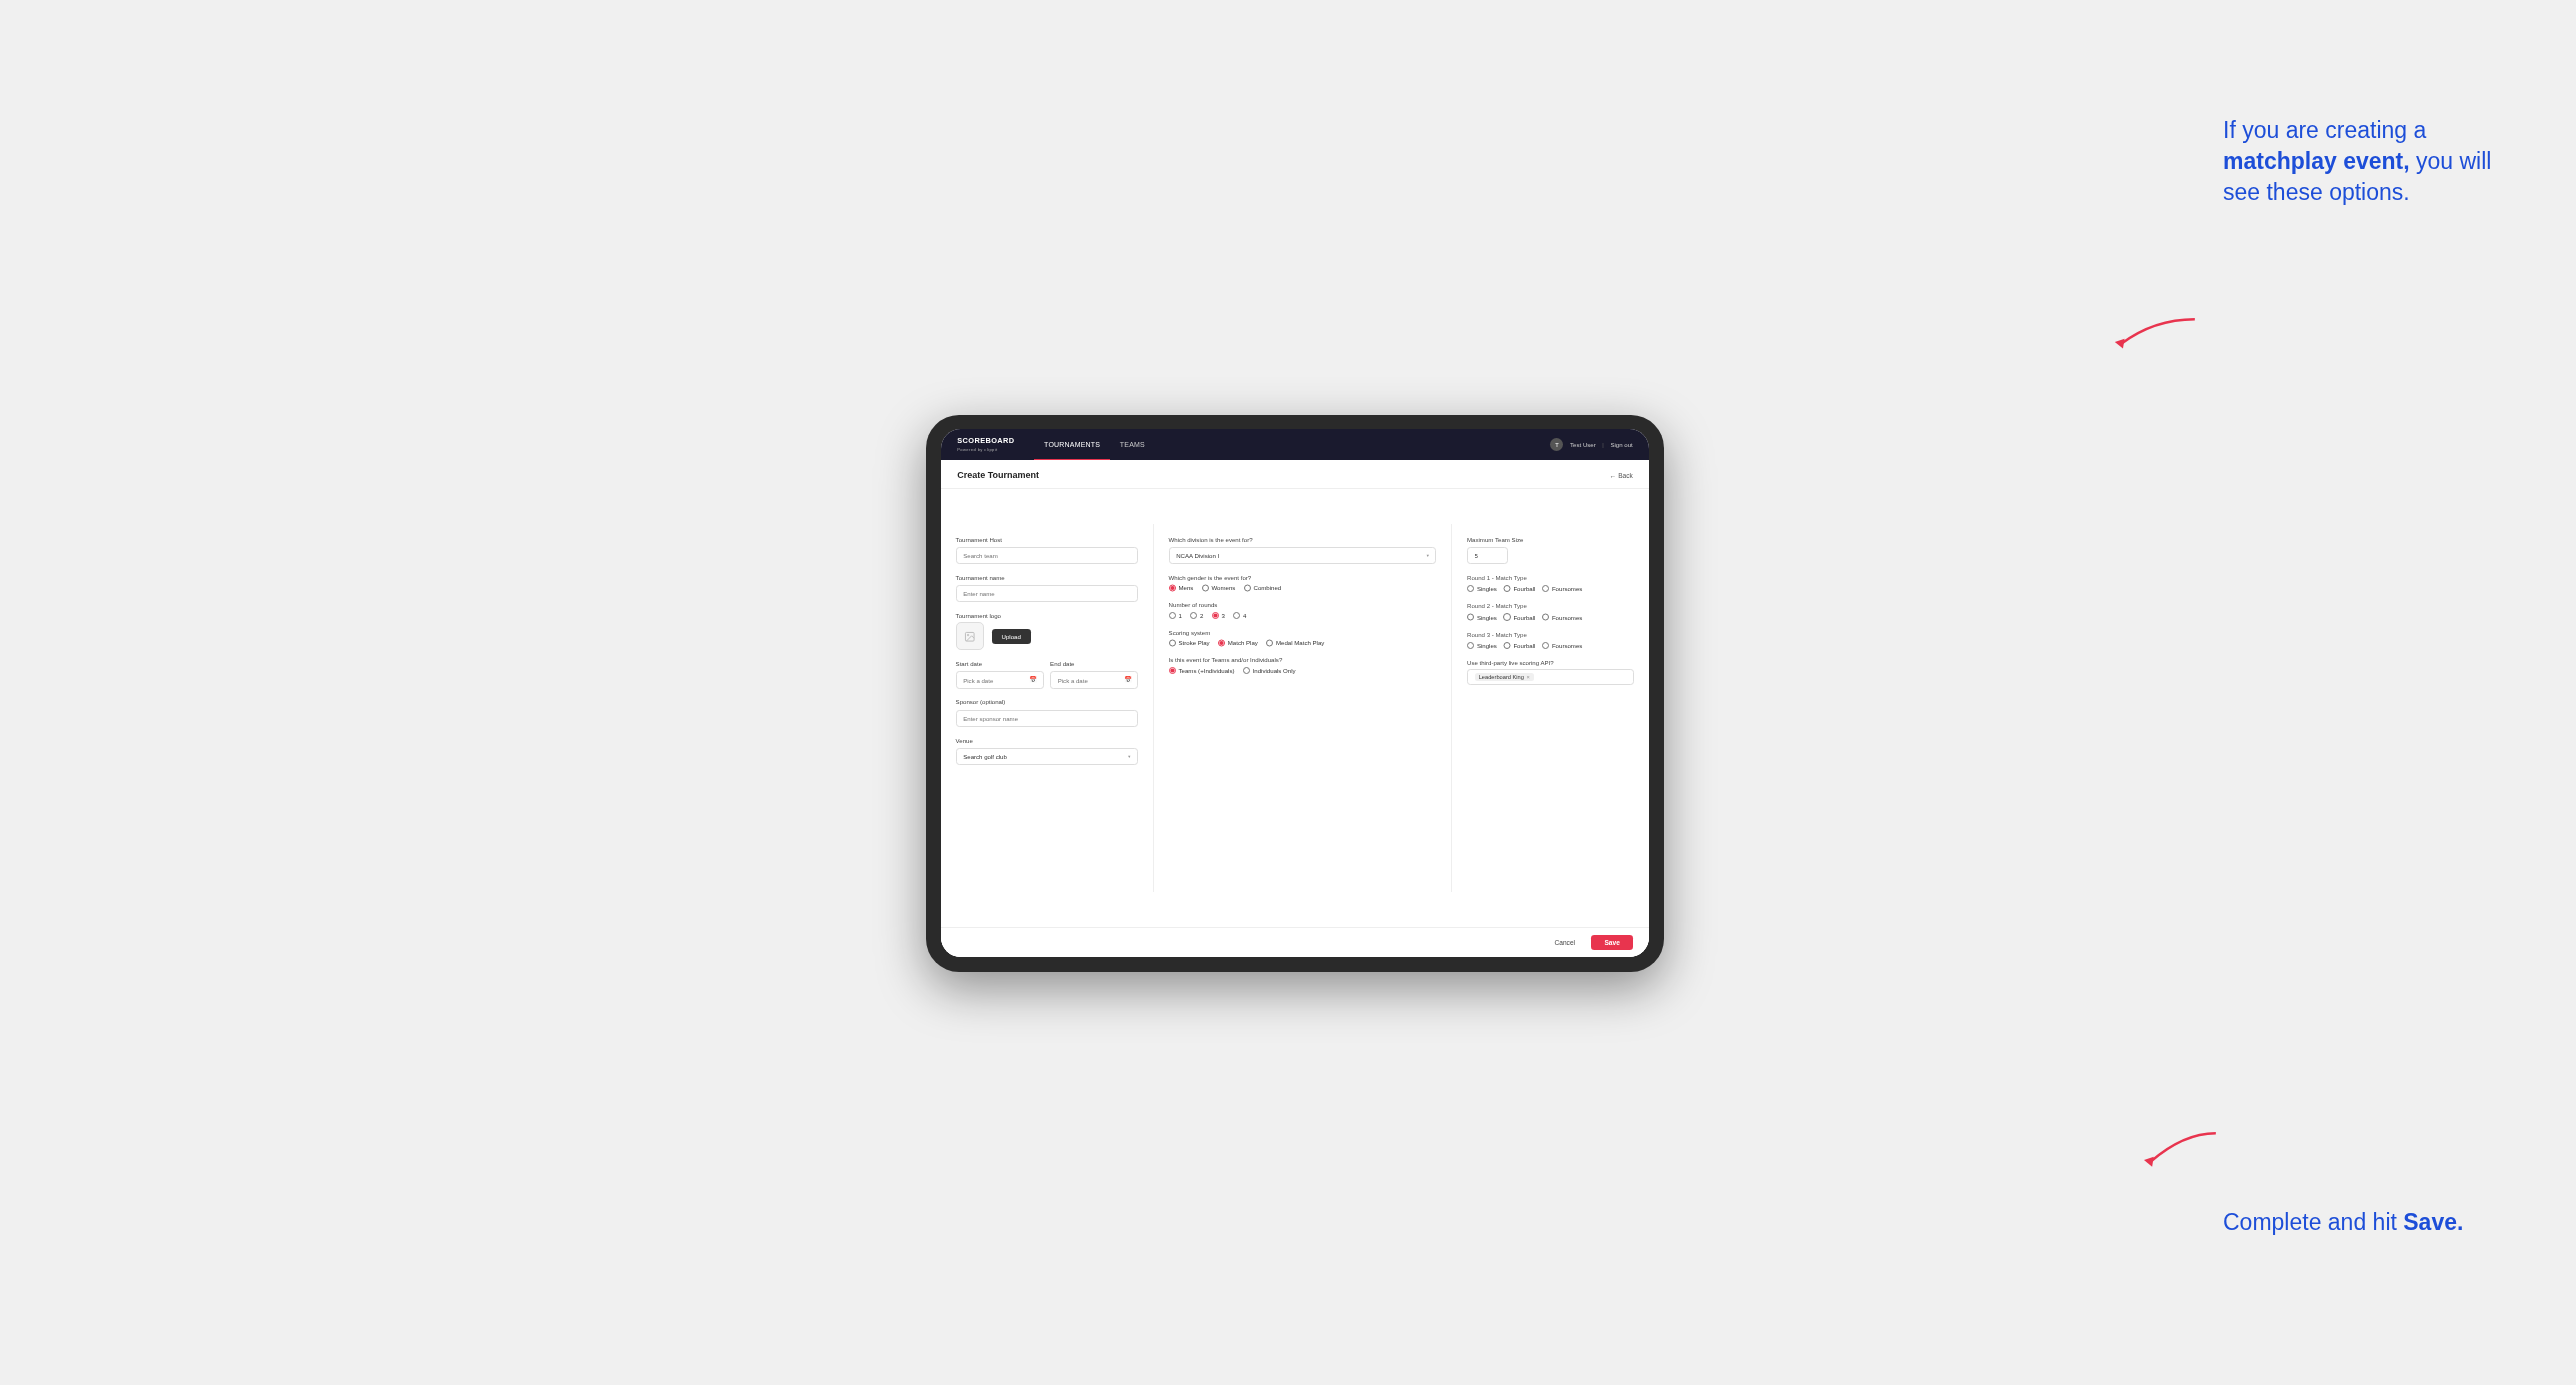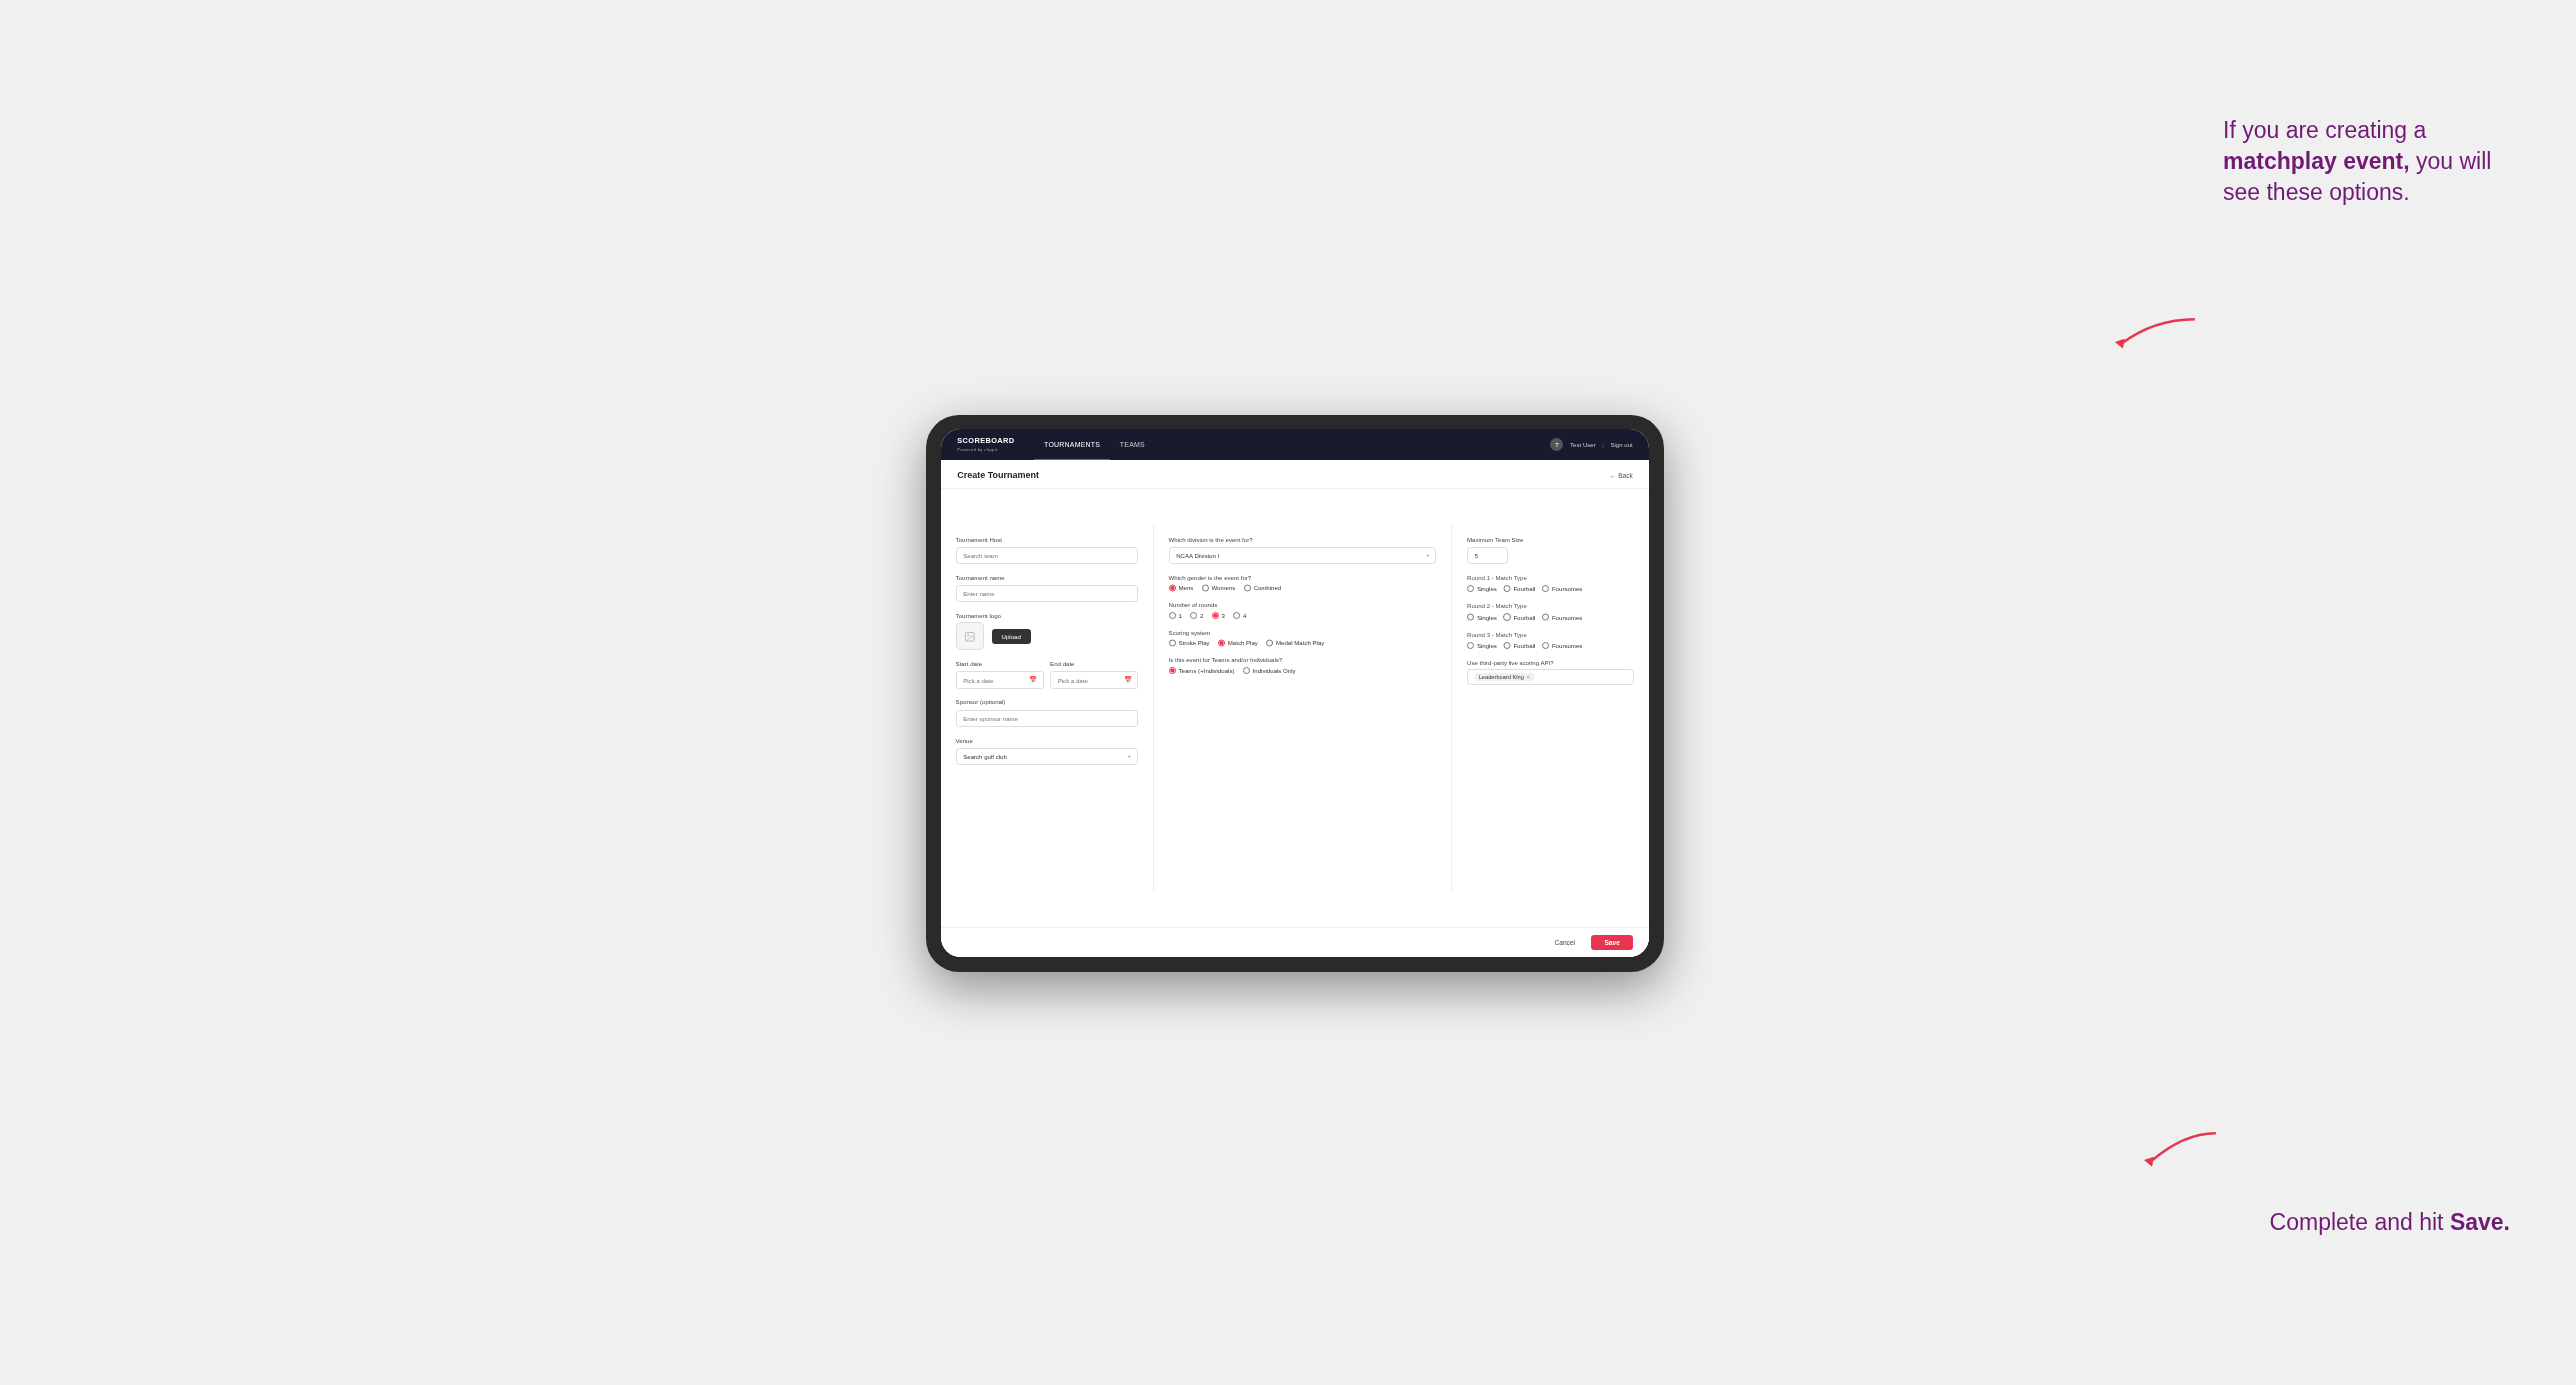--- a/index.html
+++ b/index.html
@@ -413,39 +413,38 @@
       padding: 4.1px 13px;
       font-size: 6.6px;
       font-weight: 600;
       cursor: pointer;
     }
 
     
     .annotation {
       position: absolute;
       font-size: 23px;
-      color: #701a75;
+      color: #1d4ed8;
       line-height: 1.35;
     }
 
     .annotation strong {
       font-weight: 900;
     }
 
     .annotation-top-right {
       top: 115px;
       right: 66px;
       width: 287px;
     }
 
     .annotation-bottom-right {
       bottom: 148px;
       right: 66px;
       width: 287px;
-      text-align: right;
     }
 
     
     .arrow {
       position: absolute;
       pointer-events: none;
     }
 
     .arrow-matchplay {
       top: 311px;

